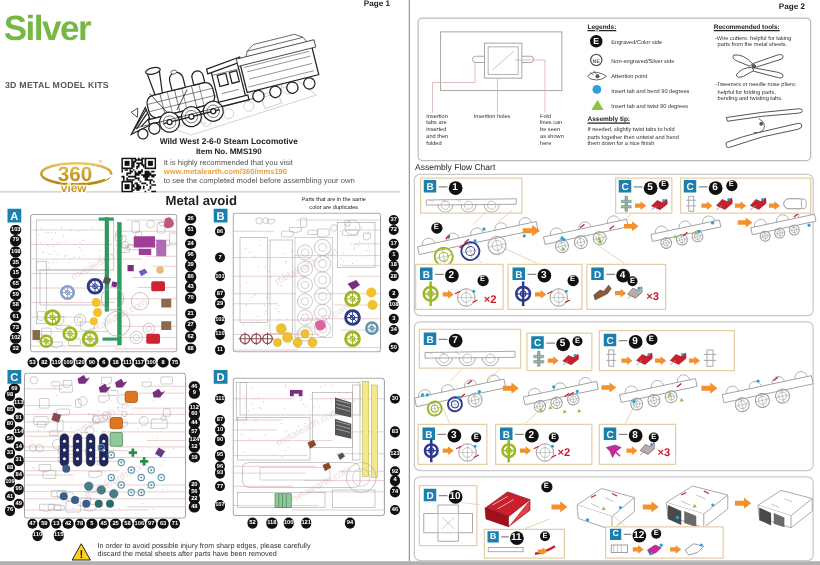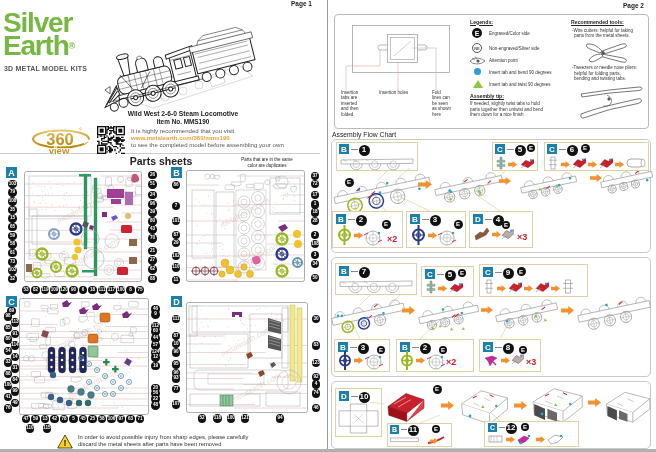--- a/index.html
+++ b/index.html
@@ -4,21 +4,20 @@
 *{box-sizing:border-box;}
 body{font-family:"Liberation Sans",sans-serif;}
 </style></head><body>
 <div style="position:relative;width:656px;height:452px;background:#fff;overflow:hidden;font-family:'Liberation Sans',sans-serif;">
 <div style="position:absolute;left:327px;top:0;width:1px;height:452px;background:#999;"></div>
 <div style="position:absolute;left:0;top:448.5px;width:656px;height:3.5px;background:#b0b0b0;"></div>
 <div style="position:absolute;left:0;top:152.5px;width:320px;height:1.4px;background:#ccc;"></div>
 <div style="position:absolute;left:291px;top:0px;font-size:6.5px;font-weight:bold;color:#222;white-space:nowrap;">Page 1</div>
 <div style="position:absolute;left:623px;top:2px;font-size:6.5px;font-weight:bold;color:#222;white-space:nowrap;">Page 2</div>
 <div style="position:absolute;left:3px;top:12px;font-size:28px;font-weight:bold;color:#76b843;white-space:nowrap;letter-spacing:-1.2px;line-height:22px;">Silver</div>
-<div style="position:absolute;left:3px;top:34px;font-size:28px;font-weight:bold;color:#76b843;white-space:nowrap;letter-spacing:-1.2px;line-height:23px;">Earth<span style="font-size:9px;vertical-align:6px;">®</span></div>
 <div style="position:absolute;left:4px;top:65px;font-size:7px;font-weight:bold;color:#565656;white-space:nowrap;letter-spacing:0.2px;">3D METAL MODEL KITS</div>
 <svg style="position:absolute;left:95px;top:-2px" width="168" height="114" viewBox="0 0 168 114">
       <g stroke="#b0b0b0" stroke-width="0.45" fill="none">
         <path d="M28 100 L132 58 L158 78 L58 110 Z"></path>
         <path d="M40 94 L120 62 M60 96 L138 70 M35 90 L70 101"></path>
         <circle cx="60" cy="90" r="6"></circle>
         <circle cx="76" cy="84" r="6"></circle>
         <circle cx="92" cy="78" r="6"></circle>
         <circle cx="108" cy="72" r="5"></circle>
         <circle cx="122" cy="67" r="4"></circle>
@@ -99,21 +98,21 @@
       <rect x="14" y="0" width="7" height="7" fill="#111"></rect>
       <rect x="15" y="1" width="5" height="5" fill="#fff"></rect>
       <rect x="16" y="2" width="3" height="3" fill="#111"></rect>
       <rect x="0" y="14" width="7" height="7" fill="#111"></rect>
       <rect x="1" y="15" width="5" height="5" fill="#fff"></rect>
       <rect x="2" y="16" width="3" height="3" fill="#111"></rect>
     </svg>
 <div style="position:absolute;left:131px;top:127px;font-size:6.1px;font-weight:normal;color:#555;white-space:nowrap;">It is highly recommended that you visit</div>
 <div style="position:absolute;left:131px;top:134px;font-size:6.1px;font-weight:bold;color:#e8a13c;white-space:nowrap;">www.metalearth.com/360/mms190</div>
 <div style="position:absolute;left:131px;top:141px;font-size:6.1px;font-weight:normal;color:#555;white-space:nowrap;">to see the completed model before assembling your own</div>
-<div style="position:absolute;left:161px;top:155px;font-size:10.5px;font-weight:bold;color:#222;white-space:nowrap;transform:translateX(-50%);">Parts sheets</div>
+<div style="position:absolute;left:161px;top:155px;font-size:10.5px;font-weight:bold;color:#222;white-space:nowrap;transform:translateX(-50%);">Metal avoid</div>
 <div style="position:absolute;left:267px;top:156.5px;font-size:4.5px;font-weight:normal;color:#222;white-space:nowrap;transform:translateX(-50%);">Parts that are in the same</div>
 <div style="position:absolute;left:267px;top:162.5px;font-size:4.5px;font-weight:normal;color:#222;white-space:nowrap;transform:translateX(-50%);">color are duplicates</div>
 <svg style="position:absolute;left:24px;top:171px" width="118" height="111" viewBox="0 0 118 111">
       <rect x="0.5" y="0.5" width="117" height="110" rx="2" fill="#fff" stroke="#999" stroke-width="0.8"></rect>
       <text x="59" y="40" fill="#ddbcbc" fill-opacity="0.55" font-size="8" font-family="Liberation Sans" transform="rotate(-28 59 40)" text-anchor="middle">metalearth.com</text>
       <text x="70" y="85" fill="#ddbcbc" fill-opacity="0.55" font-size="8" font-family="Liberation Sans" transform="rotate(-28 70 85)" text-anchor="middle">metalearth.com</text>
       <path d="M0 13.0 L58.6 13.0" stroke="#d8a8a8" stroke-width="0.45" fill="none"></path>
       <path d="M0 24.6 L65.7 24.6" stroke="#d8a8a8" stroke-width="0.45" fill="none"></path>
       <path d="M0 36.2 L90.0 36.2" stroke="#d8a8a8" stroke-width="0.45" fill="none"></path>
       <path d="M0 47.8 L59.5 47.8" stroke="#d8a8a8" stroke-width="0.45" fill="none"></path>

